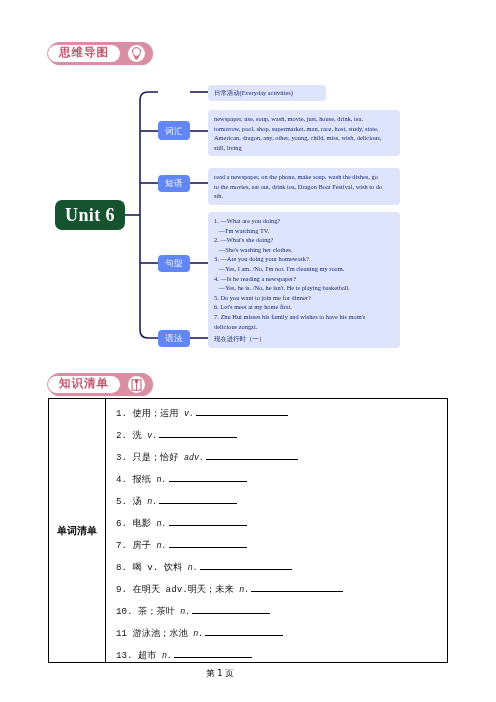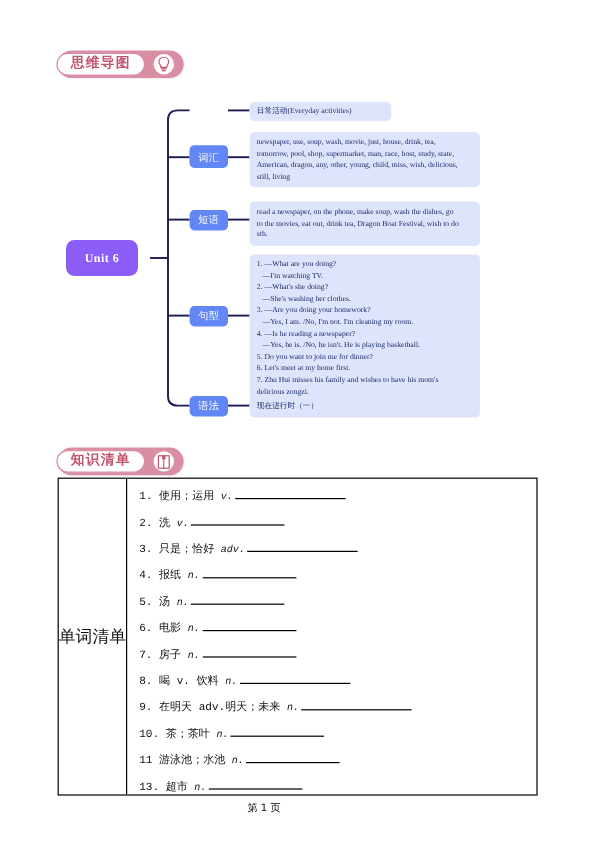--- a/index.html
+++ b/index.html
@@ -65,29 +65,29 @@
   #mindmap svg.connectors {
     position: absolute;
     left: 0; top: 0;
     width: 420px; height: 290px;
     overflow: visible;
   }
   .root-node {
     position: absolute;
     left: 15px;
     top: 122px;
-    width: 60px;
+    width: 70px;
     height: 30px;
-    background: #8b5cf6;
+    background: #14532d;
     border-radius: 7px;
     color: #ffffff;
     display: flex;
     align-items: center;
     justify-content: center;
-    font-size: 10px;
+    font-size: 18px;
     font-weight: bold;
     font-family: "Liberation Serif", serif;
     letter-spacing: 0.4px;
   }
   .branch-label {
     position: absolute;
     width: 32px;
     height: 17px;
     background: #6287f5;
     border-radius: 4px;
@@ -126,22 +126,22 @@
     border: 1.1px solid #000;
     box-sizing: border-box;
     display: flex;
   }
   #knowledge-table .col-label {
     width: 57px;
     border-right: 1.1px solid #000;
     display: flex;
     align-items: center;
     justify-content: center;
-    font-size: 14px;
-    font-weight: normal;
+    font-size: 10px;
+    font-weight: bold;
     font-family: "DejaVu Sans", "Liberation Sans", sans-serif;
     box-sizing: border-box;
   }
   #knowledge-table .col-items {
     flex: 1;
     padding: 7px 0 0 10px;
     box-sizing: border-box;
   }
   .word-item {
     font-size: 9.2px;

